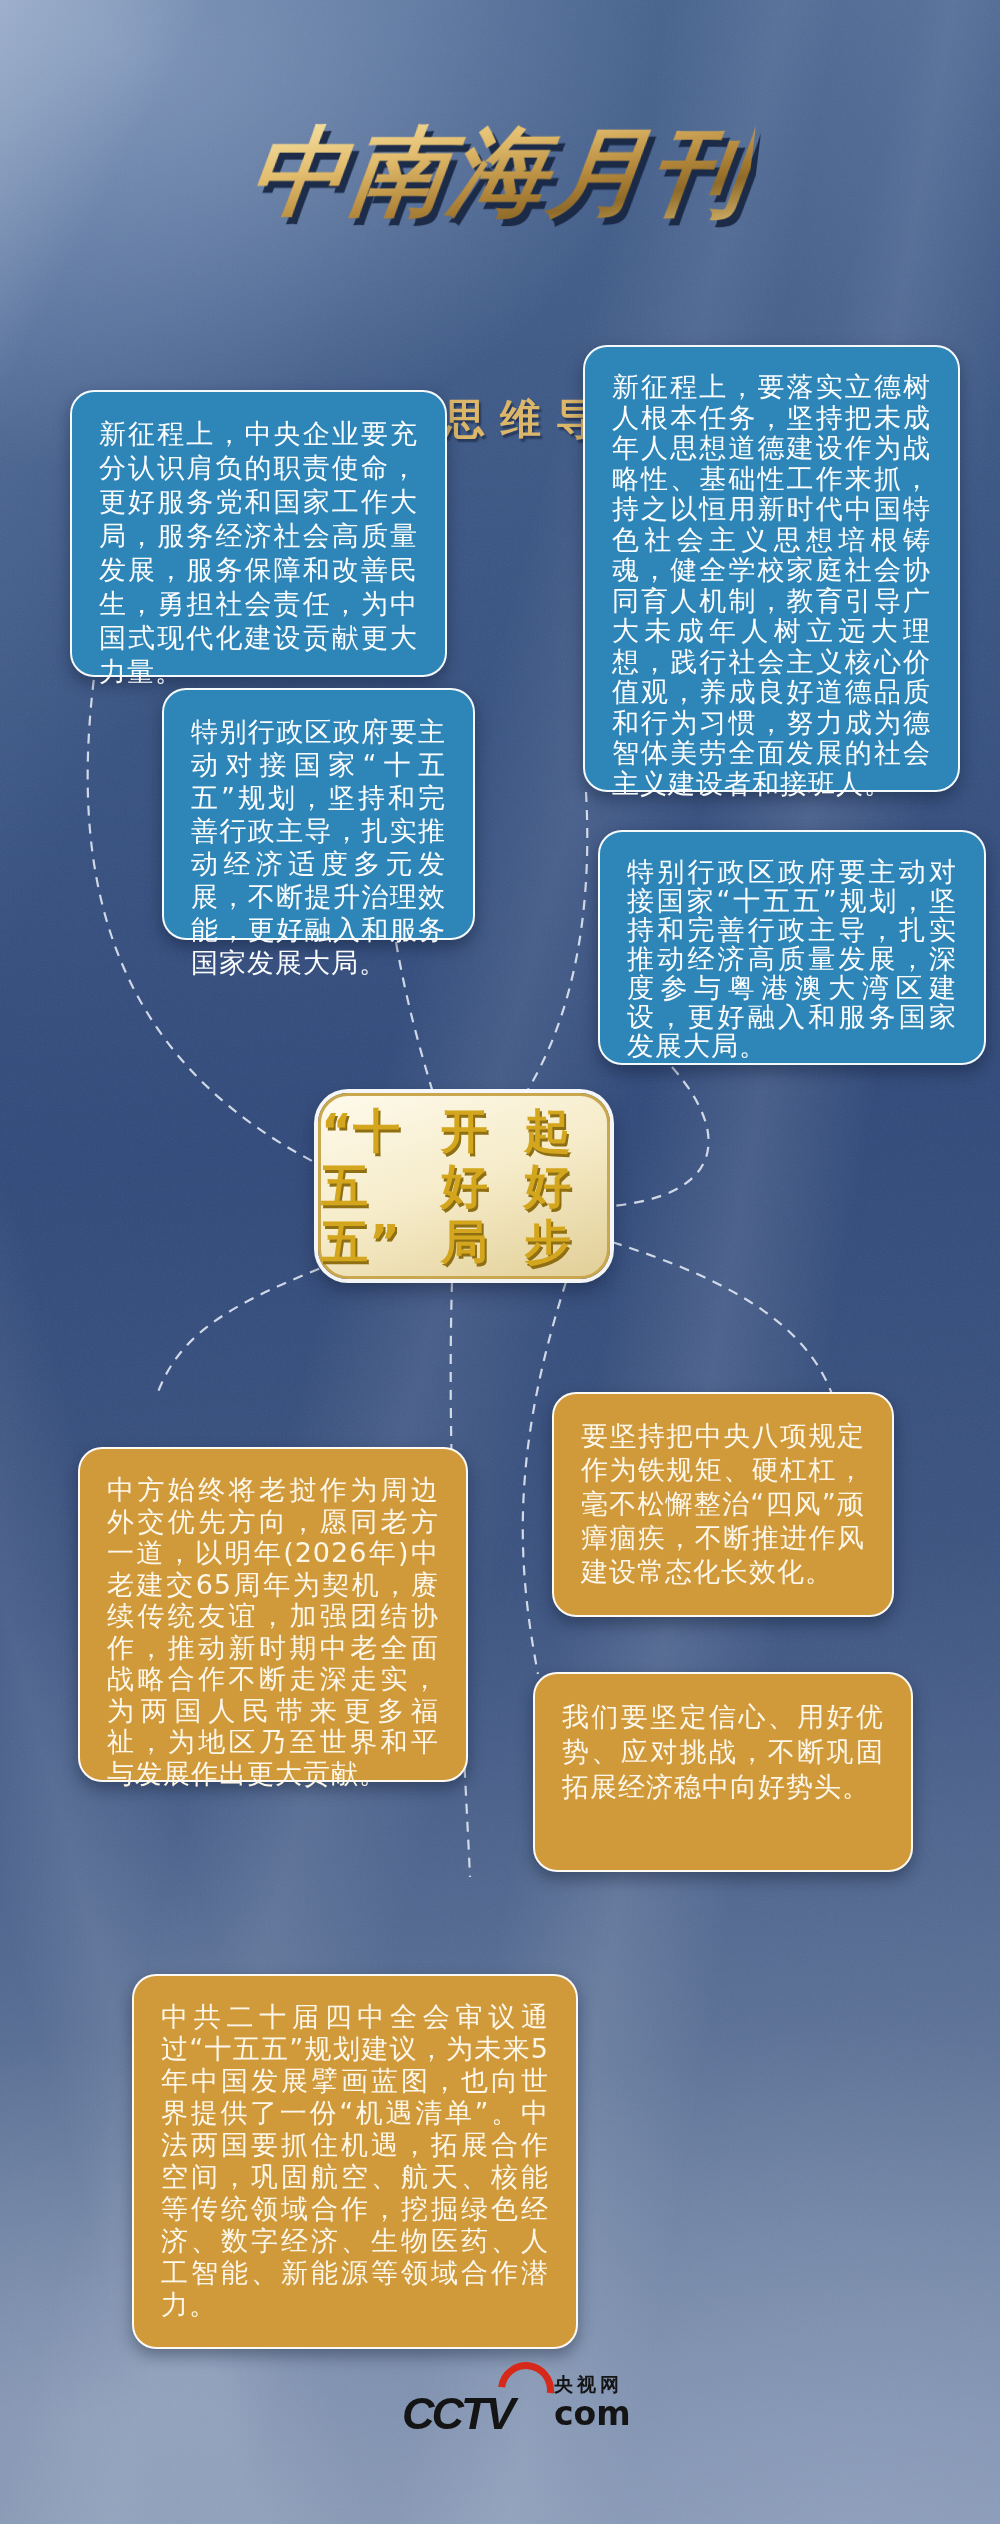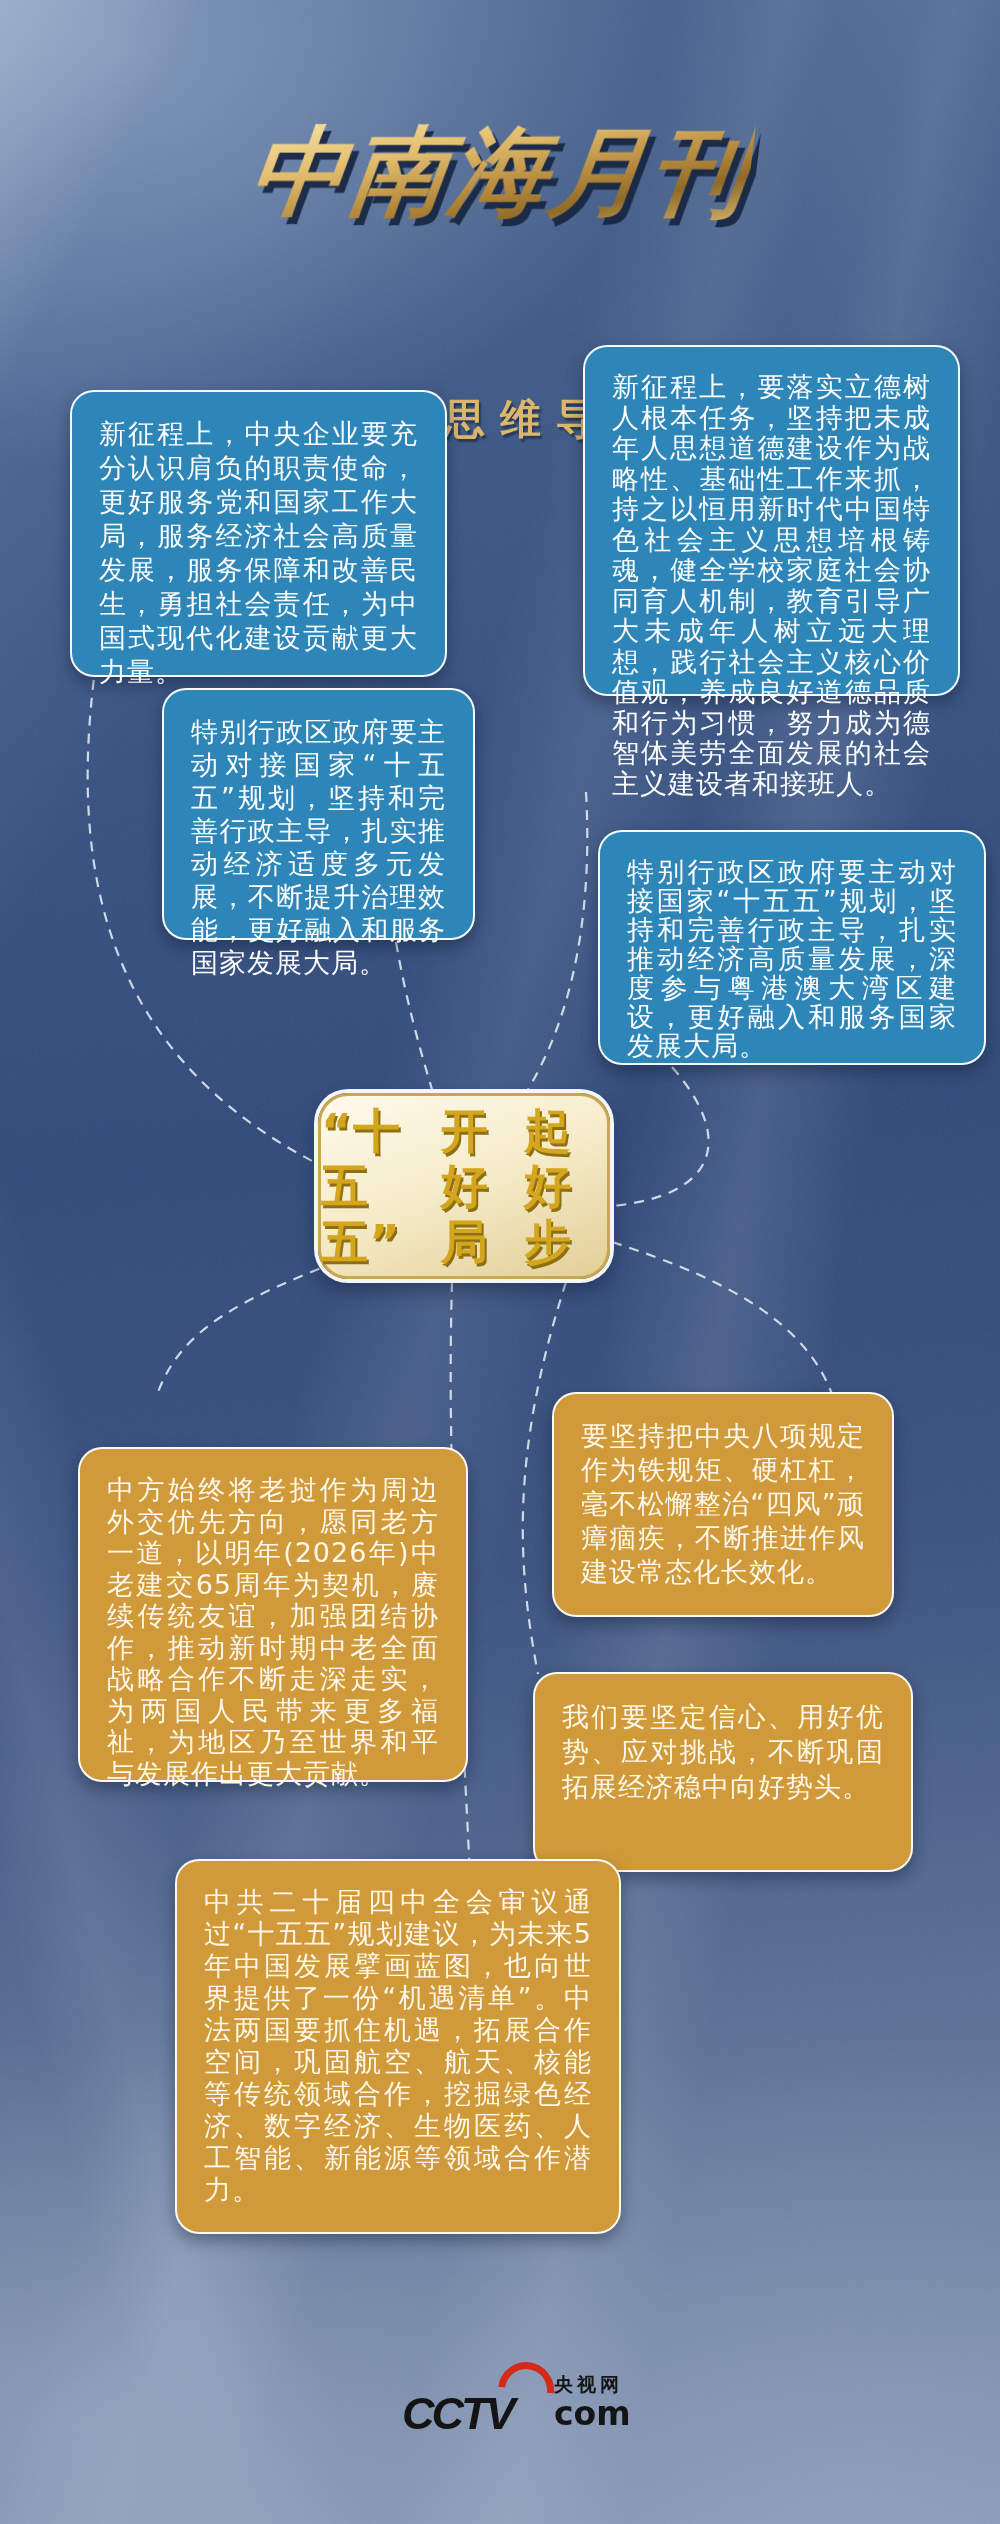--- a/index.html
+++ b/index.html
@@ -45,27 +45,27 @@
   .node p{
     margin:0;font-size:27px;color:#fbfdff;
     text-align:justify;text-align-last:left;text-justify:inter-ideograph;
     letter-spacing:1px;
   }
   .node.blue{background:#2e86b8;}
   .node.orange{background:#d0993a;}
   .node.orange p{color:#fdf7e9;}
 
   #n-blue1{left:70px;top:373px;width:377px;height:287px;margin-top:17px;}   #n-blue1 p{line-height:34px;}
-  #n-blue2{left:583px;top:345px;width:377px;height:351px;}  #n-blue2 p{line-height:30.5px;}
+  #n-blue2{left:583px;top:345px;width:377px;height:447px;}  #n-blue2 p{line-height:30.5px;}
   #n-blue3{left:162px;top:688px;width:313px;height:252px;}  #n-blue3 p{line-height:33px;}
   #n-blue4{left:598px;top:830px;width:388px;height:235px;}  #n-blue4 p{line-height:29px;}
   #n-org1{left:78px;top:1447px;width:390px;height:335px;}   #n-org1 p{line-height:31.5px;}
   #n-org2{left:552px;top:1392px;width:342px;height:225px;}  #n-org2 p{line-height:34px;}
   #n-org3{left:533px;top:1672px;width:380px;height:200px;}  #n-org3 p{line-height:35px;}
-  #n-org4{left:132px;top:1859px;width:446px;height:375px;margin-left:43px;}  #n-org4 p{line-height:32px;}
+  #n-org4{left:132px;top:1974px;width:446px;height:375px;}  #n-org4 p{line-height:32px;}
 
   .badge{
     position:absolute;left:318px;top:1093px;width:292px;height:186px;
     border-radius:30px;border:3px solid #c9a74e;
     background:linear-gradient(160deg,#fefaec 0%,#f6ecca 48%,#e2cf97 100%);
     box-shadow:0 0 0 4px rgba(255,255,255,0.95), 0 10px 20px rgba(8,18,40,0.45);
     display:flex;justify-content:center;align-items:center;
   }
   .badge span{
     font-size:47px;font-weight:900;color:#d4a61e;line-height:1.18;letter-spacing:1px;

